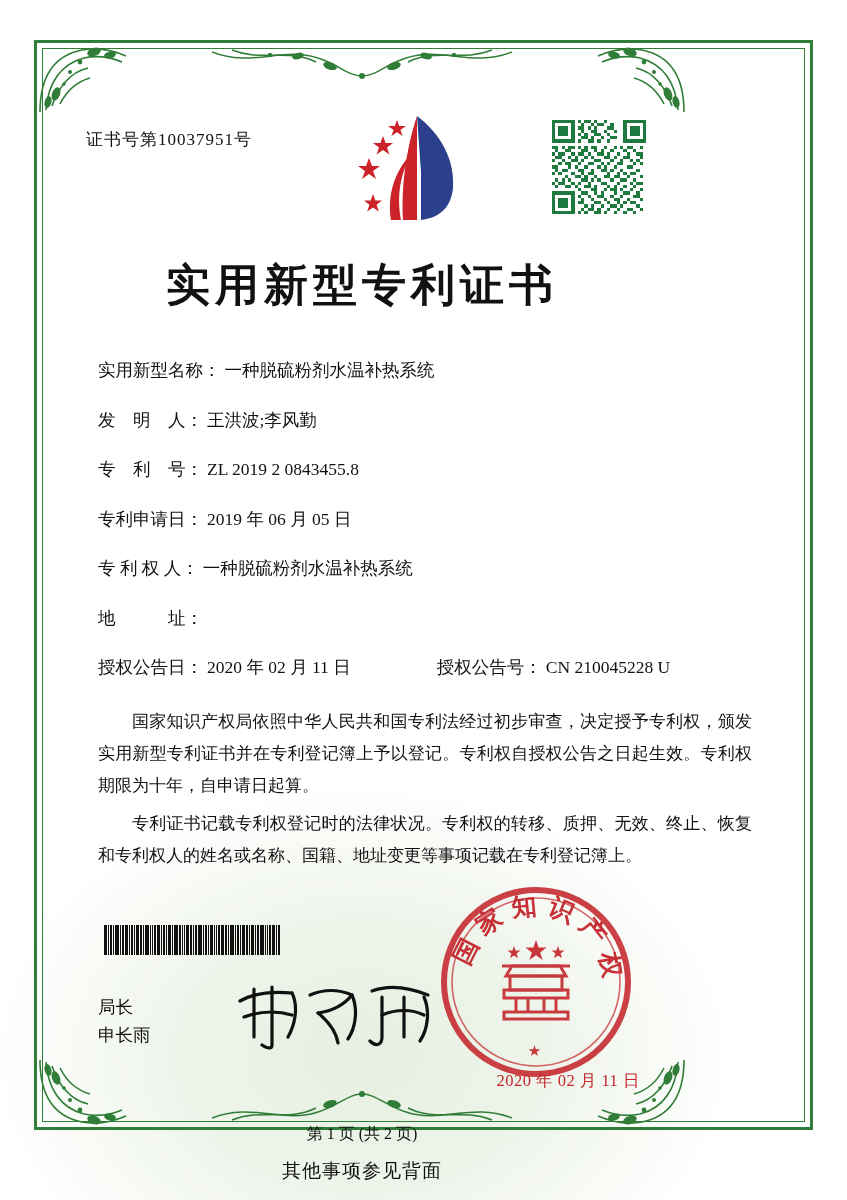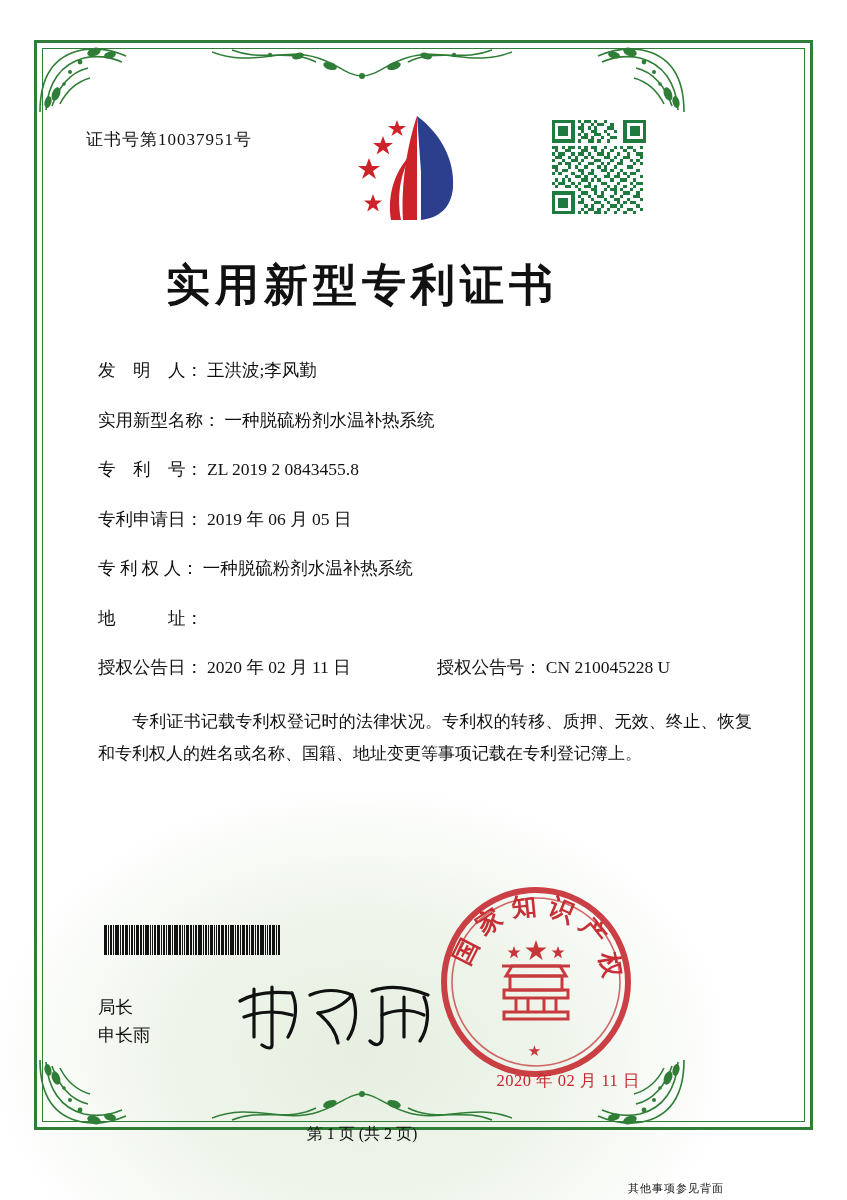--- a/index.html
+++ b/index.html
@@ -186,23 +186,23 @@
     position: absolute;
     left: 0; right: 0;
     bottom: 55px;
     text-align: center;
     font-size: 16px;
     color: #111;
   }
   .back-note {
     position: absolute;
     left: 0; right: 0;
-    bottom: 4px;
-    text-align: right;
-    font-size: 11px;
+    bottom: 16px;
+    text-align: center;
+    font-size: 19px;
     color: #111;
     letter-spacing: 1px;
   }
 </style>
 </head>
 <body>
 
 <div class="page">
 
   <div class="border-outer"></div>
@@ -541,26 +541,26 @@
           <rect x="22" y="28" width="1" height="1"></rect>
         <rect x="25" y="28" width="1" height="1"></rect>
       </g>
     </svg>
   </div>
 
   <div class="doc-title">实用新型专利证书</div>
 
   <div class="fields">
     <div class="f-row">
+      <span class="f-label">实用新型名称：</span>
+      <span class="f-value">一种脱硫粉剂水温补热系统</span>
+    </div>
+    <div class="f-row">
       <span class="f-label">发　明　人：</span>
       <span class="f-value">王洪波;李风勤</span>
-    </div>
-    <div class="f-row">
-      <span class="f-label">实用新型名称：</span>
-      <span class="f-value">一种脱硫粉剂水温补热系统</span>
     </div>
     <div class="f-row">
       <span class="f-label">专　利　号：</span>
       <span class="f-value">ZL 2019 2 0843455.8</span>
     </div>
     <div class="f-row">
       <span class="f-label">专利申请日：</span>
       <span class="f-value">2019 年 06 月 05 日</span>
     </div>
     <div class="f-row">
@@ -573,20 +573,21 @@
     <div class="f-row two-col">
       <span class="f-label">授权公告日：</span>
       <span class="f-value">2020 年 02 月 11 日</span>
       <span class="spacer"></span>
       <span class="f-label">授权公告号：</span>
       <span class="f-value">CN 210045228 U</span>
     </div>
   </div>
 
   <div class="paras">
+    <p>国家知识产权局依照中华人民共和国专利法经过初步审查，决定授予专利权，颁发实用新型专利证书并在专利登记簿上予以登记。专利权自授权公告之日起生效。专利权期限为十年，自申请日起算。</p>
     <p>专利证书记载专利权登记时的法律状况。专利权的转移、质押、无效、终止、恢复和专利权人的姓名或名称、国籍、地址变更等事项记载在专利登记簿上。</p>
   </div>
 
   <div class="barcode">
       <i style="width: 3px;"></i>
       <i style="width: 1px;"></i>
       <i style="width: 2px;"></i>
       <i style="width: 1px;"></i>
       <i style="width: 4px;"></i>
       <i style="width: 1px;"></i>

